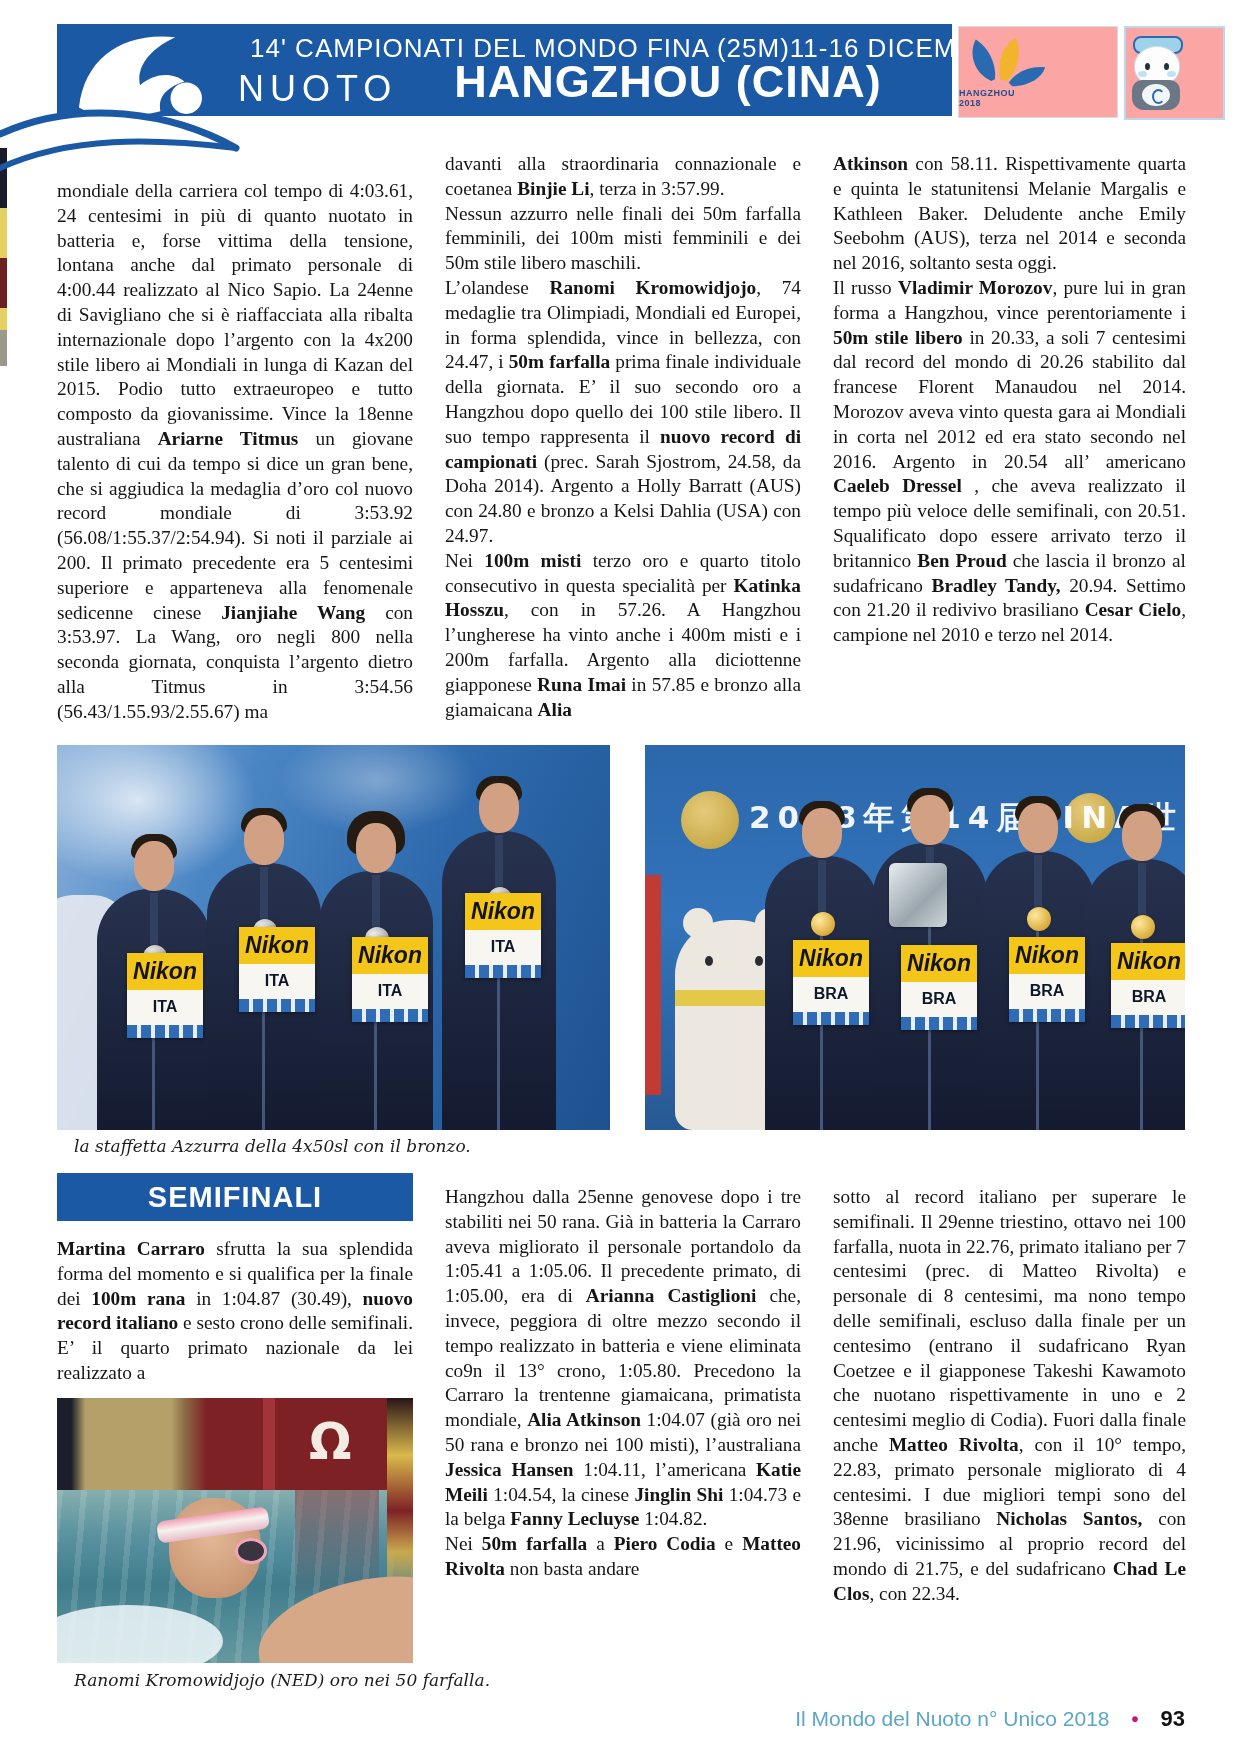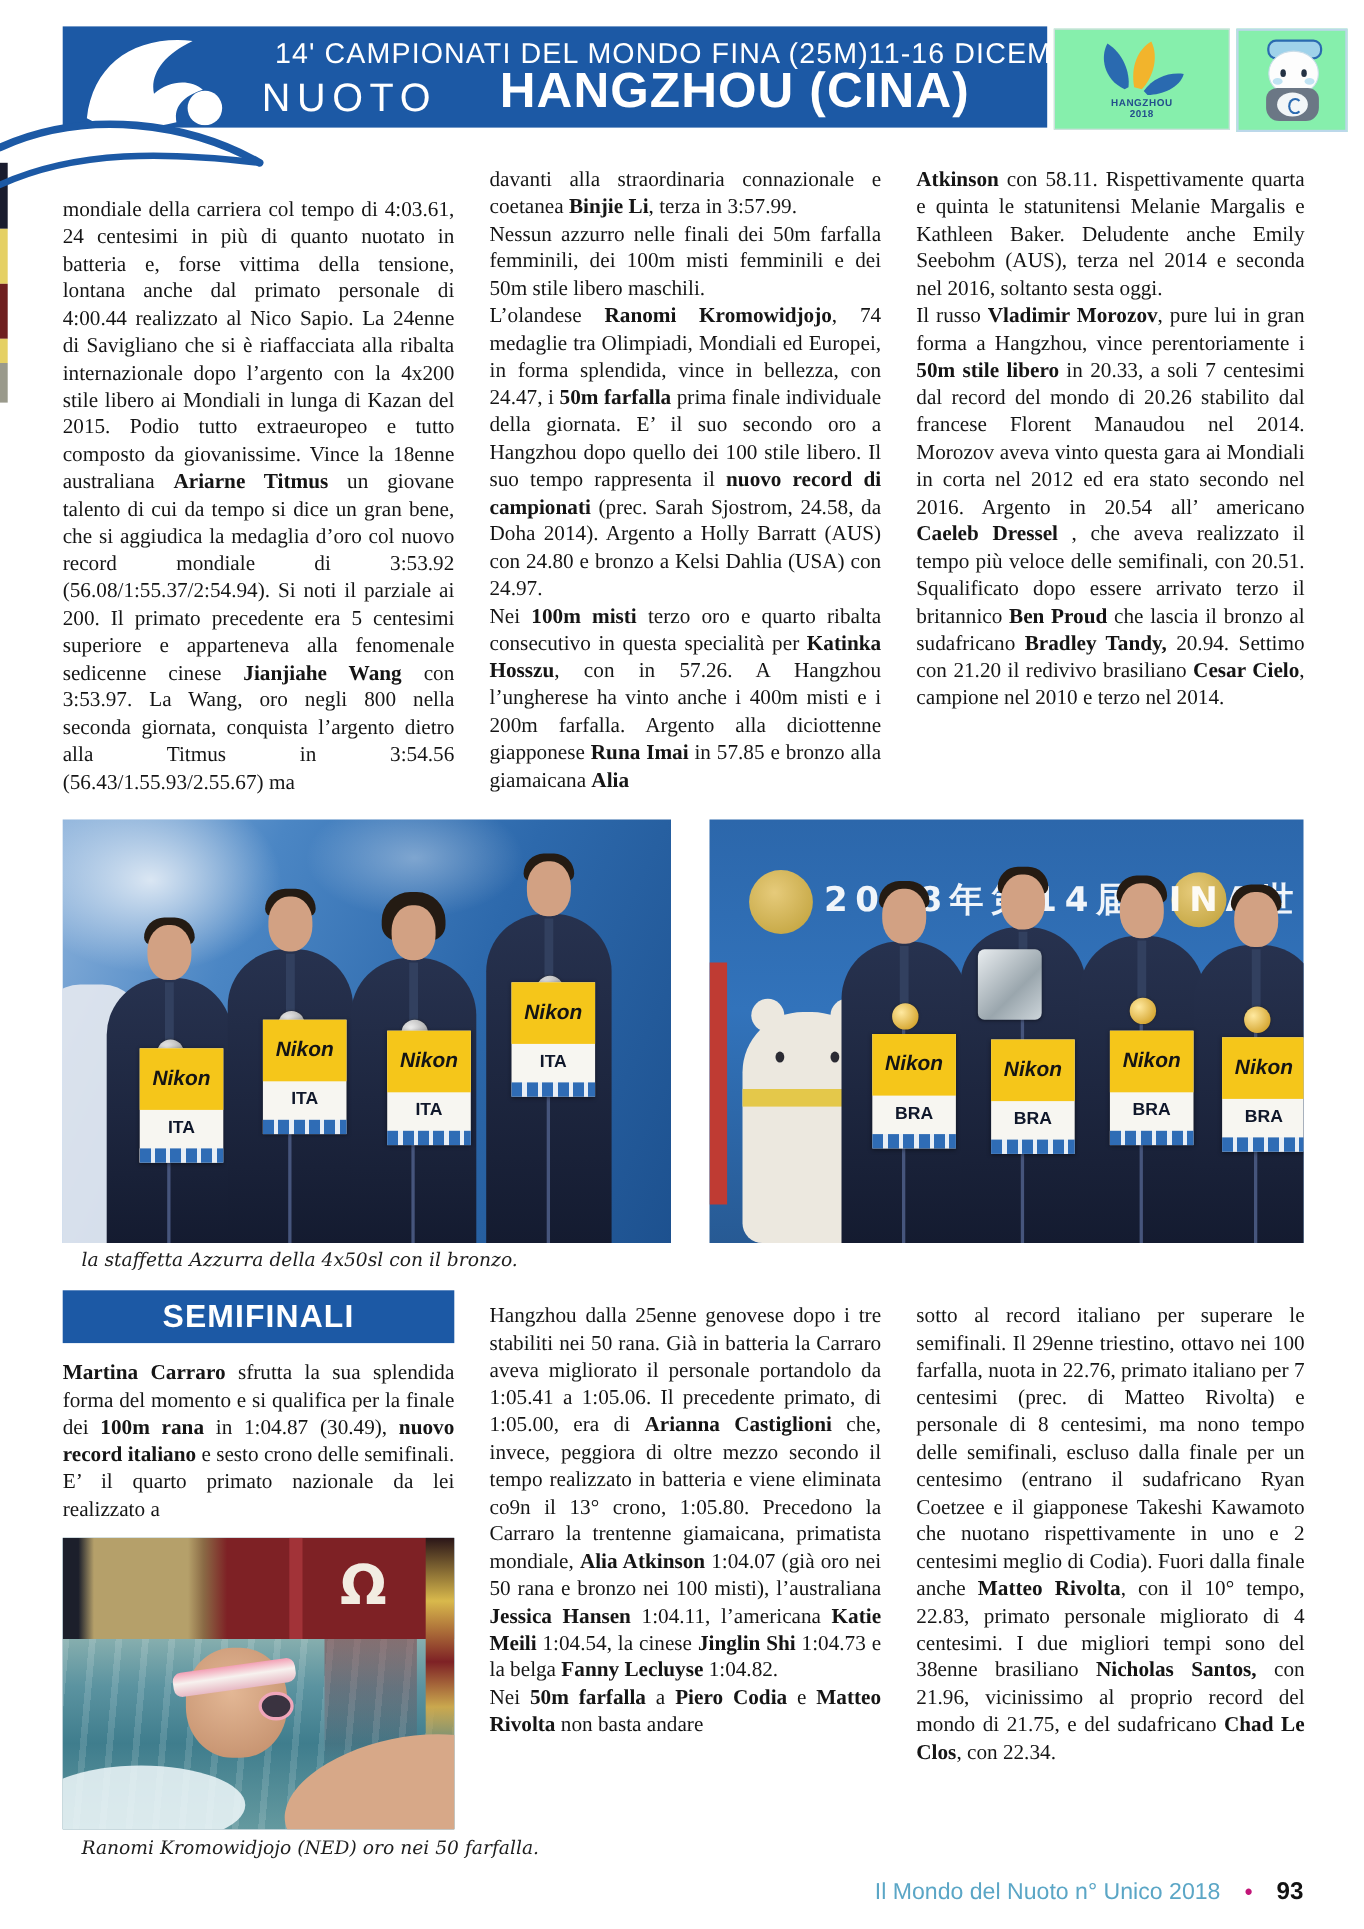--- a/index.html
+++ b/index.html
@@ -16,22 +16,22 @@
   .mast-kicker{position:absolute;left:250px;top:33px;width:690px;text-align:center;
         font-family:"Liberation Sans",sans-serif;font-weight:400;font-size:26px;
         letter-spacing:1px;color:#fff;white-space:nowrap;}
   .mast-section{position:absolute;left:238px;top:68px;font-family:"Liberation Sans",sans-serif;
         font-weight:300;font-size:36px;letter-spacing:6px;color:#fff;}
   .mast-title{position:absolute;left:398px;top:56px;width:540px;text-align:center;
         font-family:"Liberation Sans",sans-serif;font-weight:800;font-size:45px;
         letter-spacing:1px;color:#fff;white-space:nowrap;}
   .brand-logo{position:absolute;left:66px;top:26px;width:185px;height:88px;}
   .wave-swoosh{position:absolute;left:0;top:104px;width:245px;height:85px;}
-  .logo-box{position:absolute;top:26px;height:90px;background:#86efac;border:1px solid #d7dde3;
-        display:flex;flex-direction:column;align-items:center;justify-content:center;}
+  .logo-box{position:absolute;top:26px;height:90px;background:#fca5a5;border:1px solid #d7dde3;
+        display:flex;flex-direction:column;align-items:flex-start;justify-content:center;}
   .fan-box{left:958px;width:158px;}
   .fan-box svg{width:96px;height:52px;}
   .fan-caption{font-family:"Liberation Sans",sans-serif;font-weight:700;font-size:9px;
         color:#234e8c;letter-spacing:.5px;line-height:10px;text-align:center;}
   .mascot-box{left:1124px;width:97px;border:2px solid #bcd8ea;}
 
   
   .mascot{position:relative;width:60px;height:74px;}
   .m-goggle{position:absolute;left:7px;top:0;width:46px;height:14px;background:#9fd2ea;
         border:2px solid #2a6ab0;border-radius:8px;}
@@ -72,21 +72,21 @@
   .person .hair{position:absolute;top:1px;left:34px;width:46px;height:25px;background:#241b13;
         border-radius:22px 22px 8px 8px;}
   .person.longhair .hair{top:-4px;left:28px;width:58px;height:44px;border-radius:26px 26px 14px 14px;}
   .person .ribbon{position:absolute;top:60px;left:53px;width:8px;height:54px;background:#32405f;}
   .person .medal{position:absolute;top:112px;left:46px;width:24px;height:24px;border-radius:50%;
         background:radial-gradient(circle at 35% 35%,#f2f2f2,#8e8e8e);box-shadow:0 0 2px #222;}
   .person.gold .medal{background:radial-gradient(circle at 35% 35%,#ffe9a0,#c9920f);}
 
   .board{position:absolute;width:76px;background:#f7f6f1;box-shadow:0 1px 4px rgba(0,0,0,.45);}
   .bd-nikon{background:#f5c61a;color:#141414;font-family:"Liberation Sans",sans-serif;
-        font-weight:700;font-style:italic;font-size:19px;text-align:center;padding:17px 0;}
+        font-weight:700;font-style:italic;font-size:23px;text-align:center;padding:5px 0;}
   .bd-team{text-align:center;font-family:"Liberation Sans",sans-serif;font-weight:700;
         font-size:16px;color:#0f172a;padding:8px 0 9px;}
   .bd-strip{height:13px;background:repeating-linear-gradient(90deg,#2f6cb5 0 10px,#e8eef5 10px 14px);}
 
   .ghost{position:absolute;background:rgba(229,233,240,.9);border-radius:36px 36px 0 0;}
   .flag-sliver{position:absolute;background:#bf3b33;}
   .plush{position:absolute;left:30px;top:175px;width:118px;height:210px;background:#ece8df;
         border-radius:55px 55px 18px 18px;}
   .plush .ear{position:absolute;top:-12px;width:30px;height:30px;background:#ece8df;border-radius:50%;}
   .plush .p-eye{position:absolute;top:36px;width:8px;height:10px;background:#2b2b33;border-radius:50%;}
@@ -192,21 +192,21 @@
     </div>
   </header>
 
   <div class="colu" style="left:57px;top:179px;">
       <p><span>mondiale della carriera col tempo di 4:03.61, 24 centesimi in più di quanto nuotato in batteria e, forse vittima della tensione, lontana anche dal primato personale di 4:00.44 realizzato al Nico Sapio. La 24enne di Savigliano che si è riaffacciata alla ribalta internazionale dopo l’argento con la 4x200 stile libero ai Mondiali in lunga di Kazan del 2015. Podio tutto extraeuropeo e tutto composto da giovanissime. Vince la 18enne australiana </span><b>Ariarne Titmus</b><span> un giovane talento di cui da tempo si dice un gran bene, che si aggiudica la medaglia d’oro col nuovo record mondiale di 3:53.92 (56.08/1:55.37/2:54.94). Si noti il parziale ai 200. Il primato precedente era 5 centesimi superiore e apparteneva alla fenomenale sedicenne cinese </span><b>Jianjiahe Wang</b><span> con 3:53.97. La Wang, oro negli 800 nella seconda giornata, conquista l’argento dietro alla Titmus in 3:54.56 (56.43/1.55.93/2.55.67) ma</span></p>
     </div>
   <div class="colu" style="left:445px;top:152px;">
       <p><span>davanti alla straordinaria connazionale e coetanea </span><b>Binjie Li</b><span>, terza in 3:57.99.</span></p>
       <p><span>Nessun azzurro nelle finali dei 50m farfalla femminili, dei 100m misti femminili e dei 50m stile libero maschili.</span></p>
       <p><span>L’olandese </span><b>Ranomi Kromowidjojo</b><span>, 74 medaglie tra Olimpiadi, Mondiali ed Europei, in forma splendida, vince in bellezza, con 24.47, i </span><b>50m farfalla</b><span> prima finale individuale della giornata. E’ il suo secondo oro a Hangzhou dopo quello dei 100 stile libero. Il suo tempo rappresenta il </span><b>nuovo record di campionati</b><span> (prec. Sarah Sjostrom, 24.58, da Doha 2014). Argento a Holly Barratt (AUS) con 24.80 e bronzo a Kelsi Dahlia (USA) con 24.97.</span></p>
-      <p><span>Nei </span><b>100m misti</b><span> terzo oro e quarto ribalta consecutivo in questa specialità per </span><b>Katinka Hosszu</b><span>, con in 57.26. A Hangzhou l’ungherese ha vinto anche i 400m misti e i 200m farfalla. Argento alla diciottenne giapponese </span><b>Runa Imai</b><span> in 57.85 e bronzo alla giamaicana </span><b>Alia</b></p>
+      <p><span>Nei </span><b>100m misti</b><span> terzo oro e quarto titolo consecutivo in questa specialità per </span><b>Katinka Hosszu</b><span>, con in 57.26. A Hangzhou l’ungherese ha vinto anche i 400m misti e i 200m farfalla. Argento alla diciottenne giapponese </span><b>Runa Imai</b><span> in 57.85 e bronzo alla giamaicana </span><b>Alia</b></p>
     </div>
   <div class="colu" style="left:833px;top:152px;width:353px;">
       <p><b>Atkinson</b><span> con 58.11. Rispettivamente quarta e quinta le statunitensi Melanie Margalis e Kathleen Baker. Deludente anche Emily Seebohm (AUS), terza nel 2014 e seconda nel 2016, soltanto sesta oggi.</span></p>
       <p><span>Il russo </span><b>Vladimir Morozov</b><span>, pure lui in gran forma a Hangzhou, vince perentoriamente i </span><b>50m stile libero</b><span> in 20.33, a soli 7 centesimi dal record del mondo di 20.26 stabilito dal francese Florent Manaudou nel 2014. Morozov aveva vinto questa gara ai Mondiali in corta nel 2012 ed era stato secondo nel 2016. Argento in 20.54 all’ americano </span><b>Caeleb Dressel</b><span> , che aveva realizzato il tempo più veloce delle semifinali, con 20.51. Squalificato dopo essere arrivato terzo il britannico </span><b>Ben Proud</b><span> che lascia il bronzo al sudafricano </span><b>Bradley Tandy,</b><span> 20.94. Settimo con 21.20 il redivivo brasiliano </span><b>Cesar Cielo</b><span>, campione nel 2010 e terzo nel 2014.</span></p>
     </div>
 
   <div class="photo photo1">
     <div class="haze" style="left:-40px;top:-30px;width:240px;height:170px;background:radial-gradient(ellipse,rgba(255,255,255,.75),rgba(255,255,255,0) 70%)"></div>
     <div class="haze" style="left:220px;top:-20px;width:200px;height:110px;background:radial-gradient(ellipse,rgba(255,255,255,.35),rgba(255,255,255,0) 70%)"></div>
     <div class="ghost" style="left:-20px;top:150px;width:92px;height:235px;"></div>

